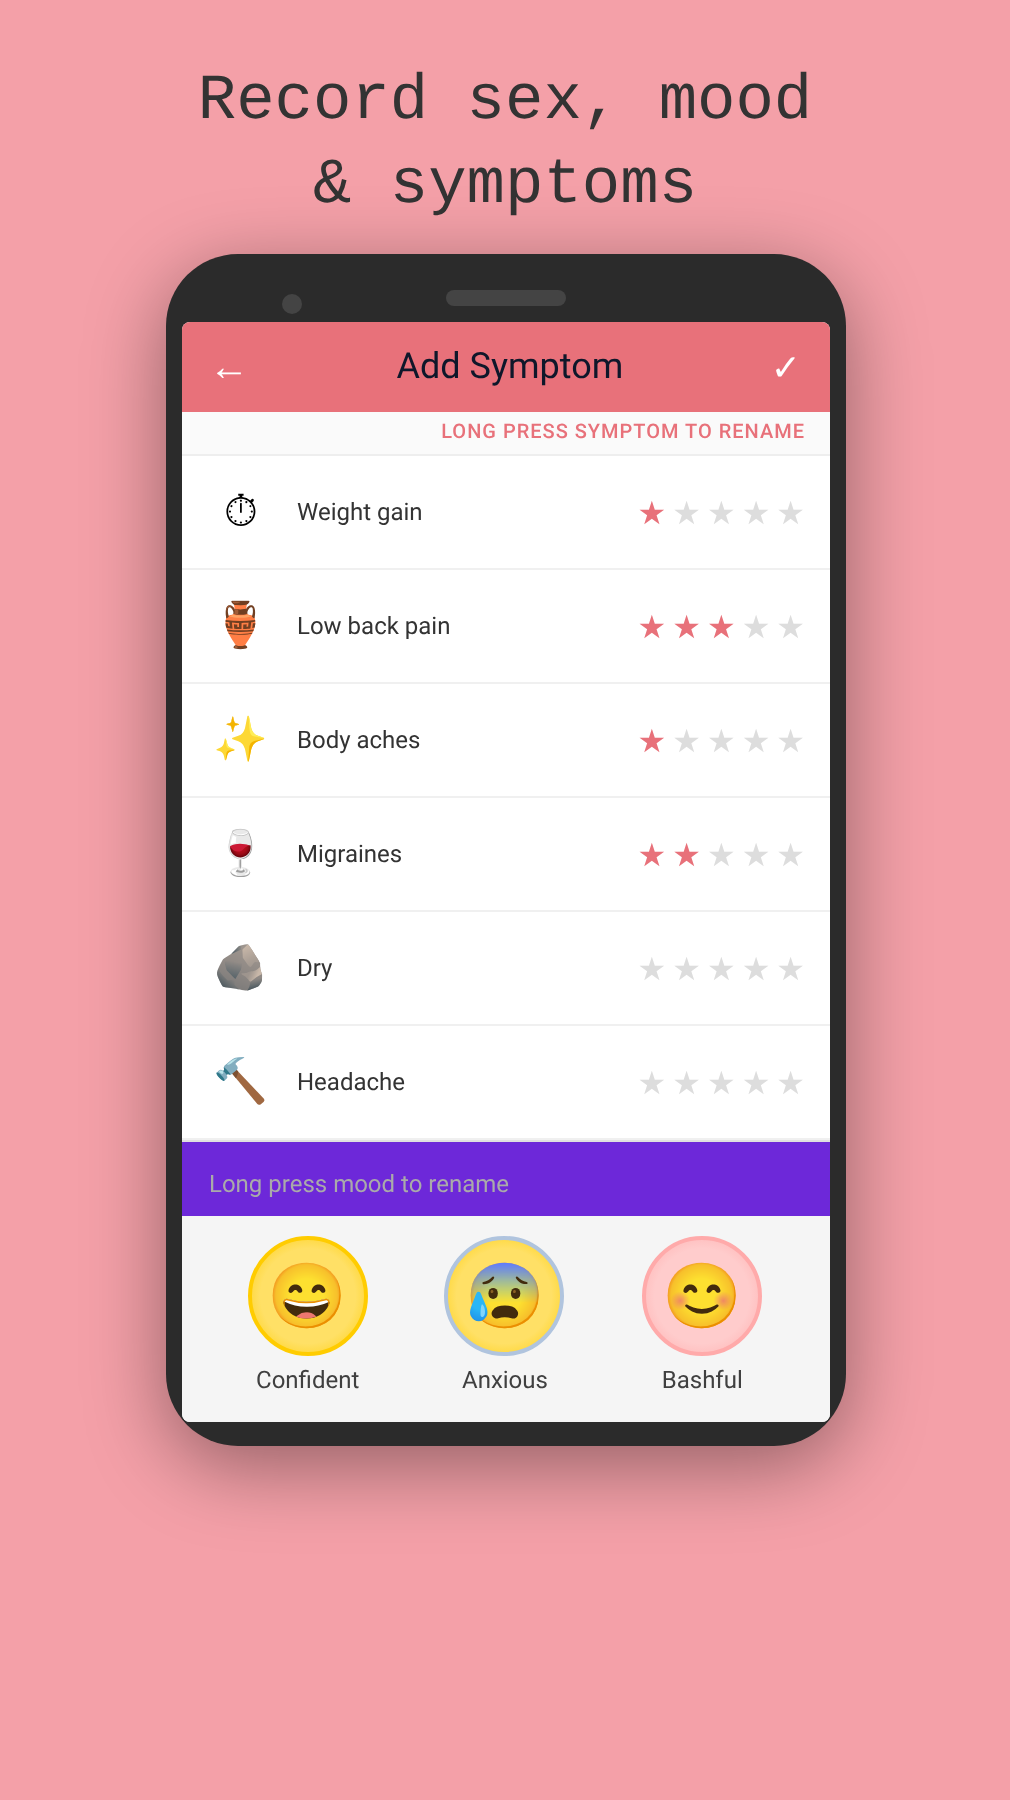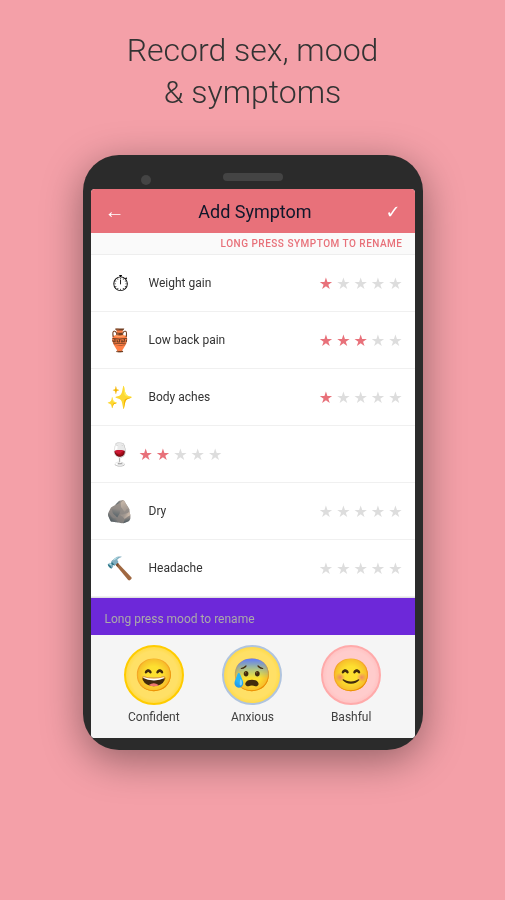--- a/index.html
+++ b/index.html
@@ -15,21 +15,22 @@
       overflow: hidden;
     }
 
     .page-title {
       margin-top: 30px;
       text-align: center;
       font-size: 32px;
       color: #333;
       font-weight: 300;
       line-height: 1.3;
-      margin-bottom: 42px;
+      margin-bottom: 14px;
+      font-family: Liberation Mono, monospace;
     }
 
     .phone-wrapper {
       width: 340px;
       background: #2b2b2b;
       border-radius: 36px;
       padding: 12px 8px;
       box-shadow: 0 10px 40px rgba(0,0,0,0.4);
       position: relative;
     }
@@ -278,20 +279,21 @@
           <div class="stars">
             <span class="star filled">★</span>
             <span class="star">★</span>
             <span class="star">★</span>
             <span class="star">★</span>
             <span class="star">★</span>
           </div>
         </div>
         <div class="symptom-row">
           <div class="symptom-icon">🍷</div>
+          <span class="symptom-name">Migraines</span>
           <div class="stars">
             <span class="star filled">★</span>
             <span class="star filled">★</span>
             <span class="star">★</span>
             <span class="star">★</span>
             <span class="star">★</span>
           </div>
         </div>
         <div class="symptom-row">
           <div class="symptom-icon">🪨</div>

